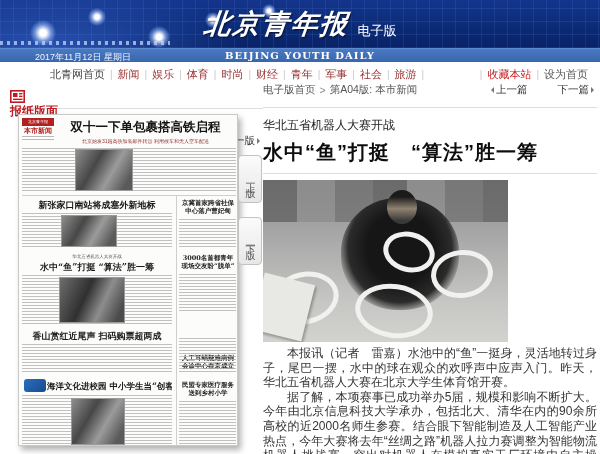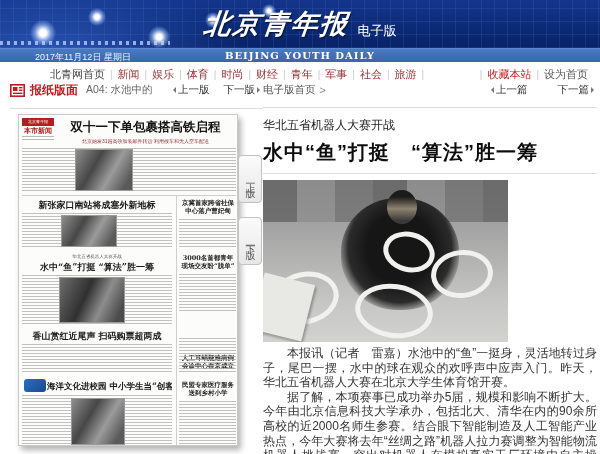--- a/index.html
+++ b/index.html
@@ -44,22 +44,22 @@
     display:flex; align-items:center; padding:0 12px; font-size:11px; }
   .nav-home { color:#444;margin-left:38px; }
   .nav-cat { color:#993333; }
   .nav-sep { color:#c9c9c9; margin:0 5px; font-size:10px; }
   .nav-right { margin-left:auto; display:flex; align-items:center; }
   .nav-fav { color:#c22222; }
   .nav-sethome { color:#555; }
 
   
   .left-panel { position:absolute; left:10px; top:90px; width:253px; }
-  .lp-head { display:flex; align-items:center; height:17px; border-bottom:1px solid #ddd;
-    padding-bottom:18px; }
+  .lp-head { display:flex; height:17px; border-bottom:1px solid #ddd;
+    padding-bottom:18px;flex-direction:column; }
   .np-icon { width:15px; height:13px; margin-right:5px; flex:0 0 auto; }
   .lp-title { color:#c01920; font-weight:bold; font-size:12px; }
   .lp-page { color:#666; font-size:10.5px; margin-left:8px; }
   .lp-nav { margin-left:auto; display:flex; align-items:center; font-size:10.5px; color:#333; }
   .tri { width:0; height:0; display:inline-block; }
   .tri-l { border:3.5px solid transparent; border-right-color:#777; margin-right:2px; }
   .tri-r { border:3.5px solid transparent; border-left-color:#777; margin-left:2px; }
   .lp-prev { margin-right:14px; display:flex; align-items:center; }
   .lp-next { display:flex; align-items:center; }
 
@@ -250,20 +250,21 @@
     </div>
   </div>
 
   <div class="vtab vtab-prev">上一版</div>
   <div class="vtab vtab-next">下一版</div>
 
   <div class="article">
     <div class="crumb-row">
       <span class="crumb-link clickable">电子版首页</span>
       <span class="crumb-sep">&gt;</span>
+      <span class="crumb-link clickable">第A04版: 本市新闻</span>
       <span class="art-nav">
         <span class="art-prev clickable">
           <span class="tri tri-l"></span>
           <span>上一篇</span>
         </span>
         <span class="art-next clickable">
           <span>下一篇</span>
           <span class="tri tri-r"></span>
         </span>
       </span>

